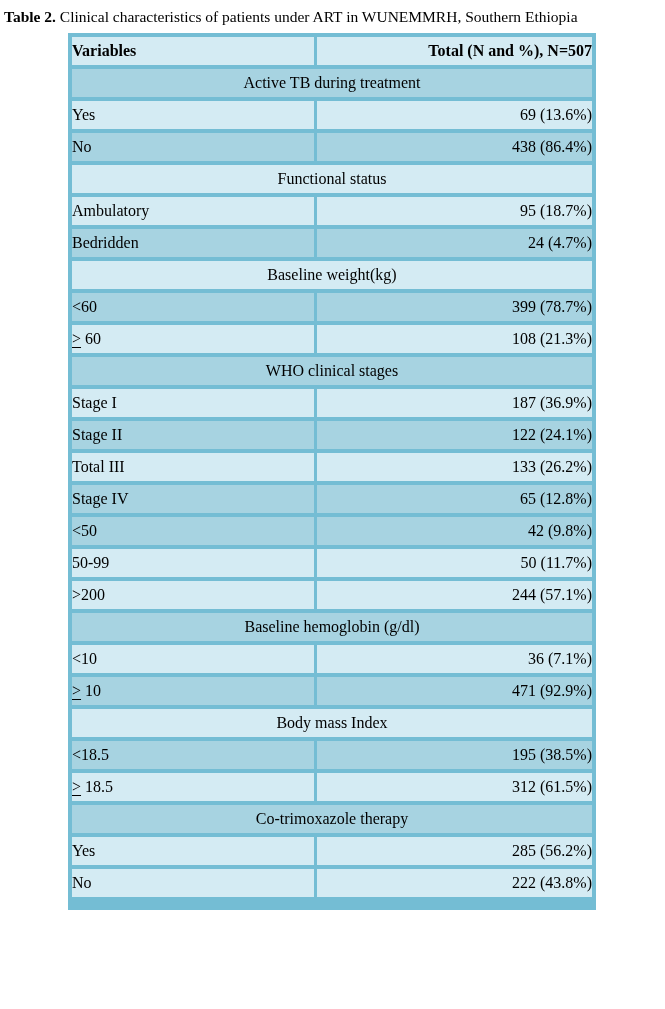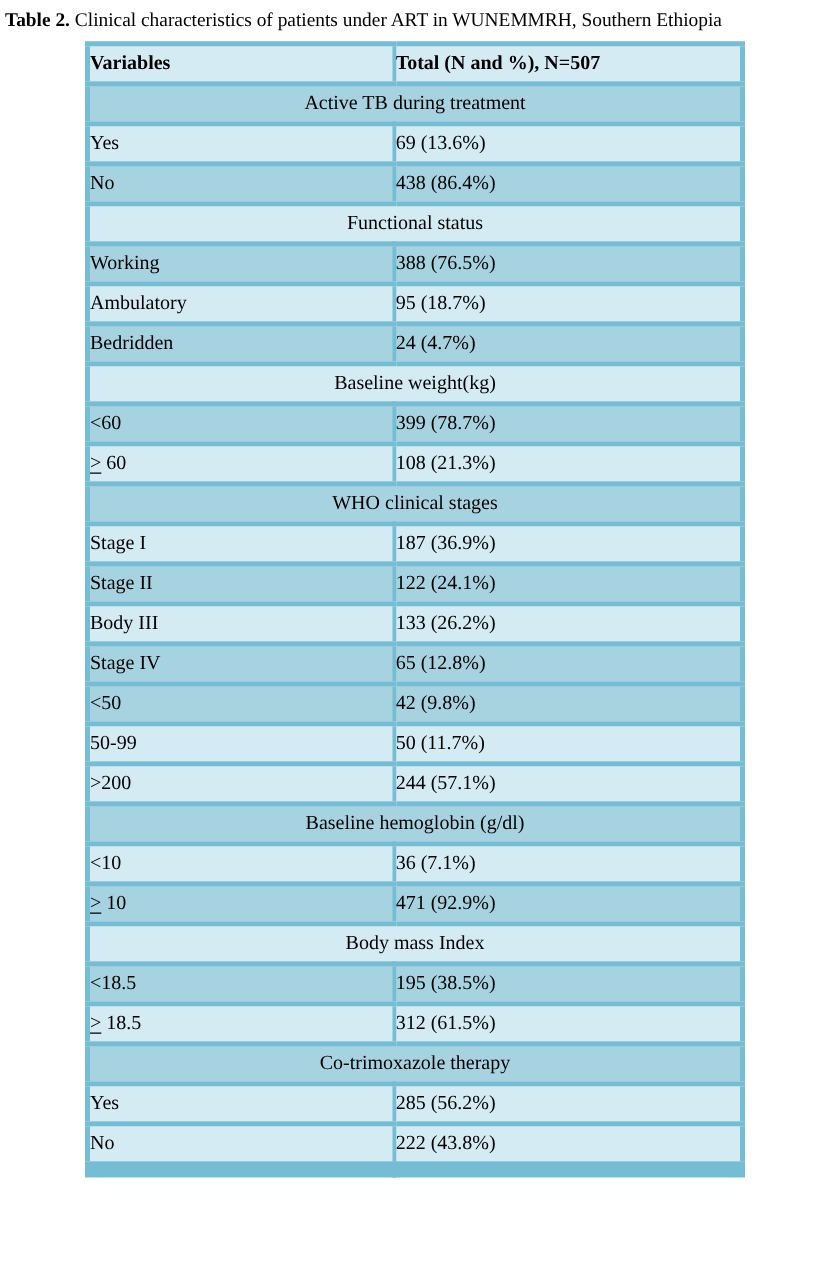--- a/index.html
+++ b/index.html
@@ -36,21 +36,21 @@
     border:3px solid var(--table-border);
     border-top-width:4px;
     border-bottom-width:4px;
     height:28px;line-height:28px;
     padding:0;
     overflow:hidden;
   }
   td.shade-light{background:var(--row-light);}
   td.shade-medium{background:var(--row-medium);}
   td.label-cell{text-align:left;padding-left:22px;}
-  td.value-cell{text-align:left;}
+  td.value-cell{text-align:right;}
   td.section-cell{text-align:center;font-weight:normal;}
   td.col-head{font-weight:bold;}
   u.gt{text-decoration:underline;text-underline-offset:3px;}
 </style>
 </head>
 <body>
 
 <div class="page">
 
   <div class="caption"><span class="bold">Table 2.</span><span> Clinical characteristics of patients under ART in WUNEMMRH, Southern Ethiopia</span></div>
@@ -73,24 +73,20 @@
           <td class="value-cell shade-light">69 (13.6%)</td>
         </tr>
         <tr>
           <td class="label-cell shade-medium">No</td>
           <td class="value-cell shade-medium">438 (86.4%)</td>
         </tr>
         <tr>
           <td class="section-cell shade-light" colspan="2">Functional status</td>
         </tr>
         <tr>
-          <td class="label-cell shade-medium">Working</td>
-          <td class="value-cell shade-medium">388 (76.5%)</td>
-        </tr>
-        <tr>
           <td class="label-cell shade-light">Ambulatory</td>
           <td class="value-cell shade-light">95 (18.7%)</td>
         </tr>
         <tr>
           <td class="label-cell shade-medium">Bedridden</td>
           <td class="value-cell shade-medium">24 (4.7%)</td>
         </tr>
         <tr>
           <td class="section-cell shade-light" colspan="2">Baseline weight(kg)</td>
         </tr>
@@ -107,21 +103,21 @@
         </tr>
         <tr>
           <td class="label-cell shade-light">Stage I</td>
           <td class="value-cell shade-light">187 (36.9%)</td>
         </tr>
         <tr>
           <td class="label-cell shade-medium">Stage II</td>
           <td class="value-cell shade-medium">122 (24.1%)</td>
         </tr>
         <tr>
-          <td class="label-cell shade-light">Body III</td>
+          <td class="label-cell shade-light">Total III</td>
           <td class="value-cell shade-light">133 (26.2%)</td>
         </tr>
         <tr>
           <td class="label-cell shade-medium">Stage IV</td>
           <td class="value-cell shade-medium">65 (12.8%)</td>
         </tr>
         <tr>
           <td class="label-cell shade-medium">&lt;50</td>
           <td class="value-cell shade-medium">42 (9.8%)</td>
         </tr>

